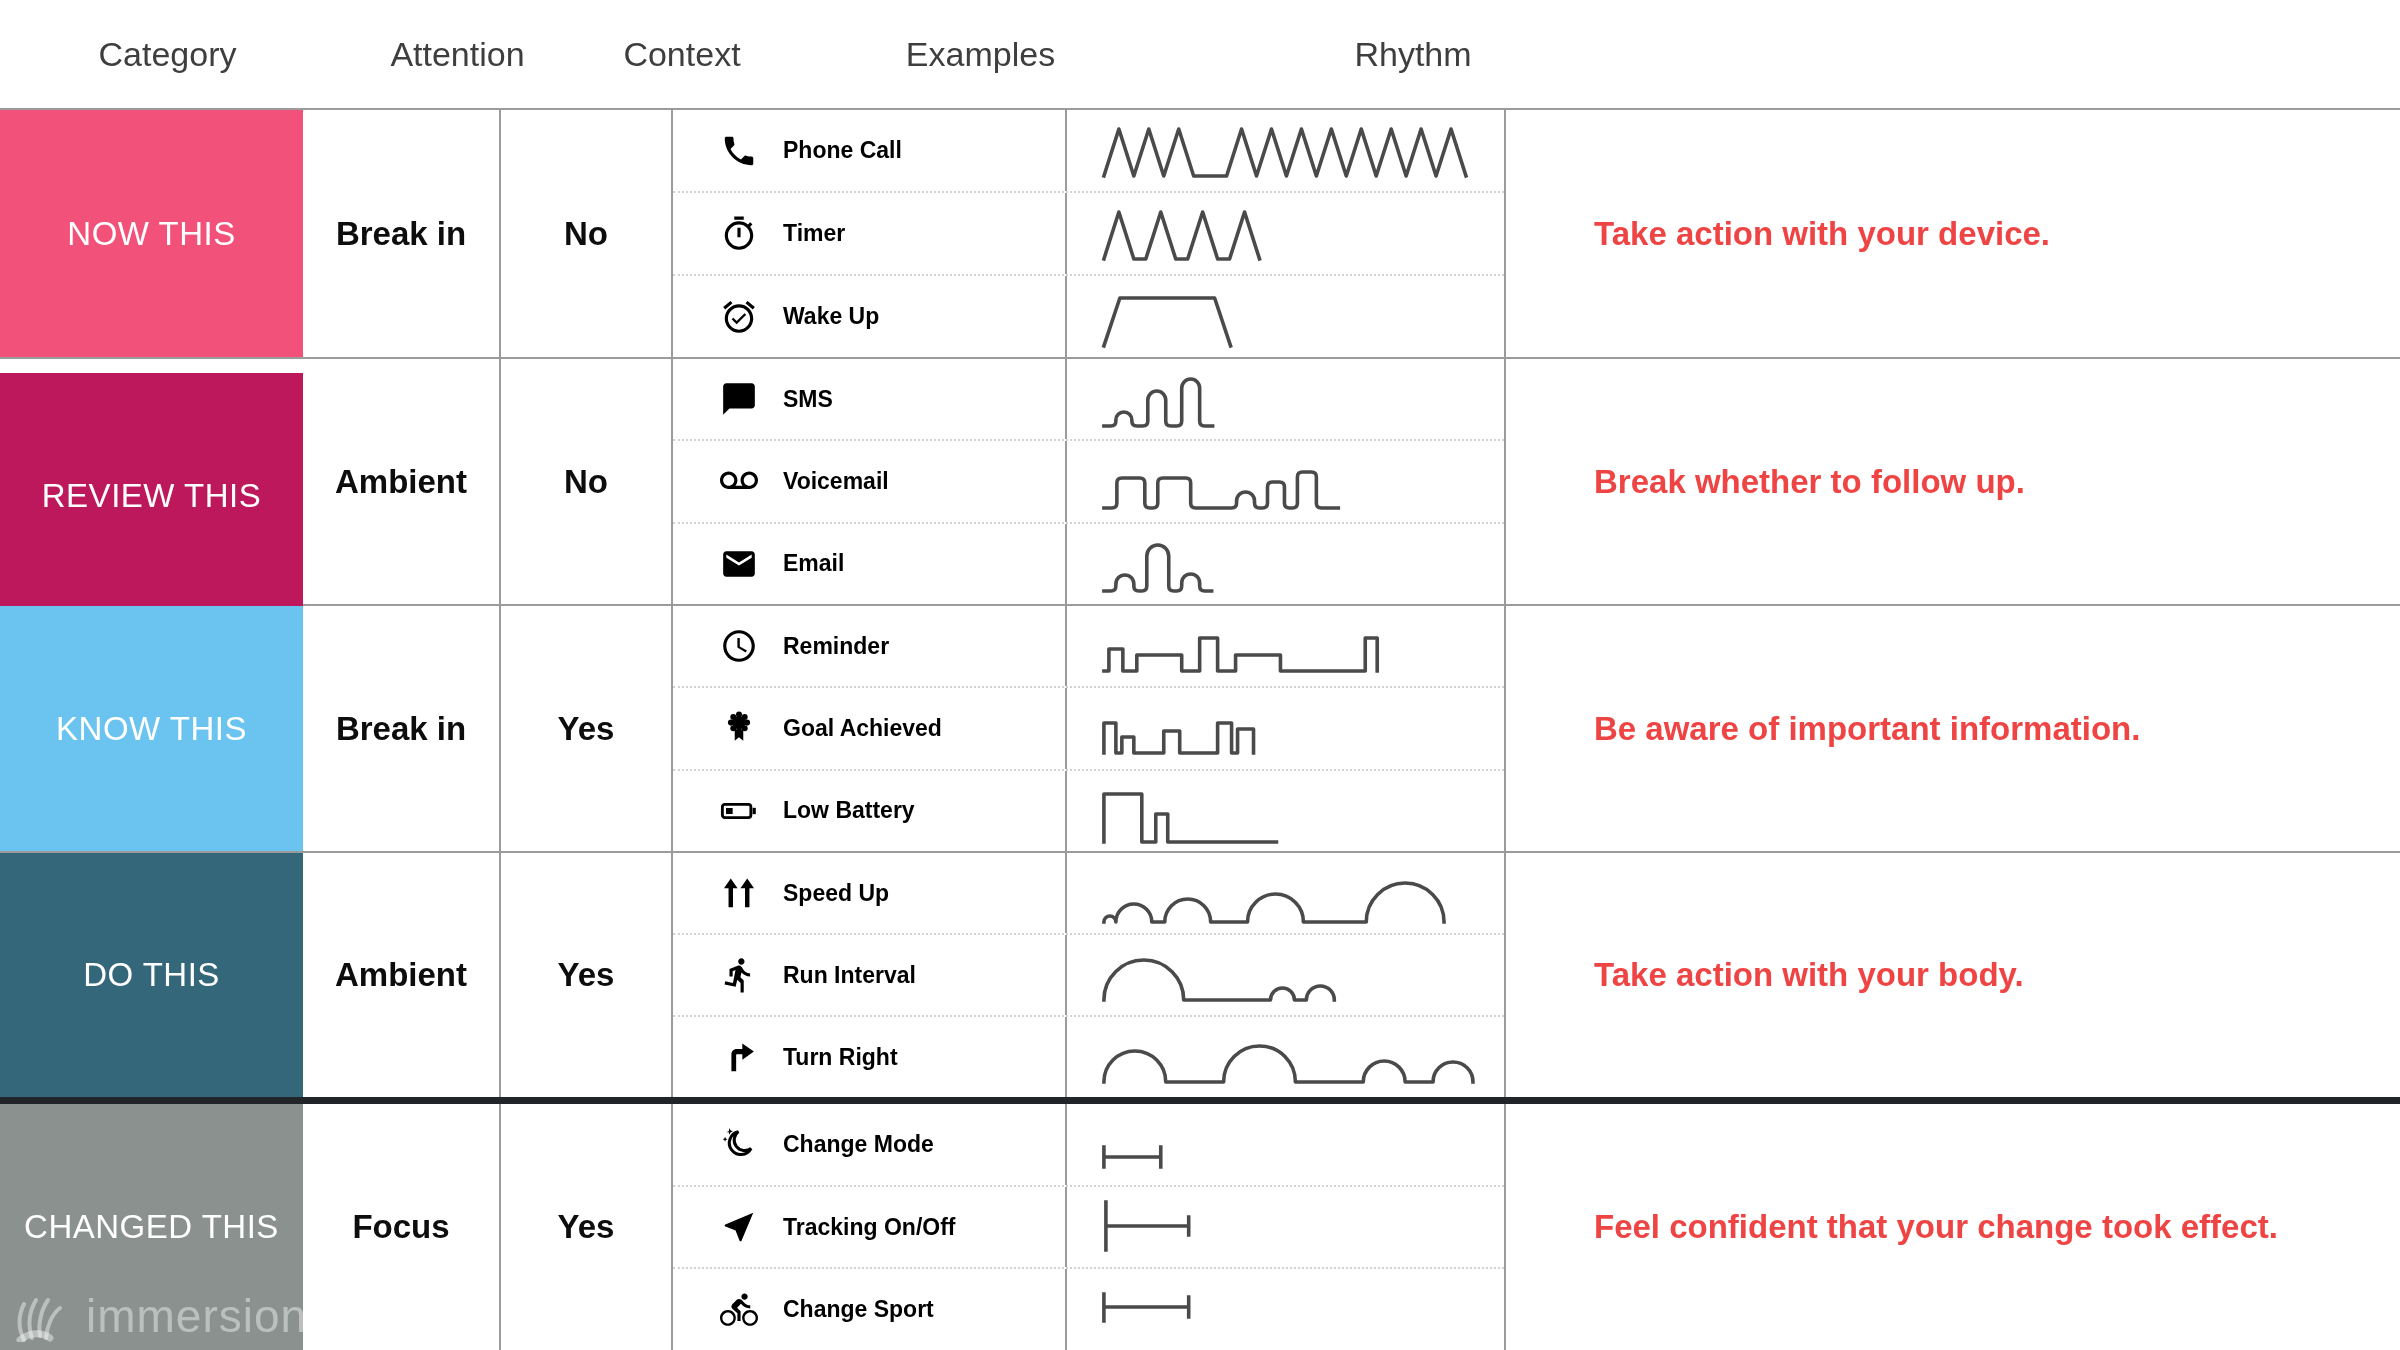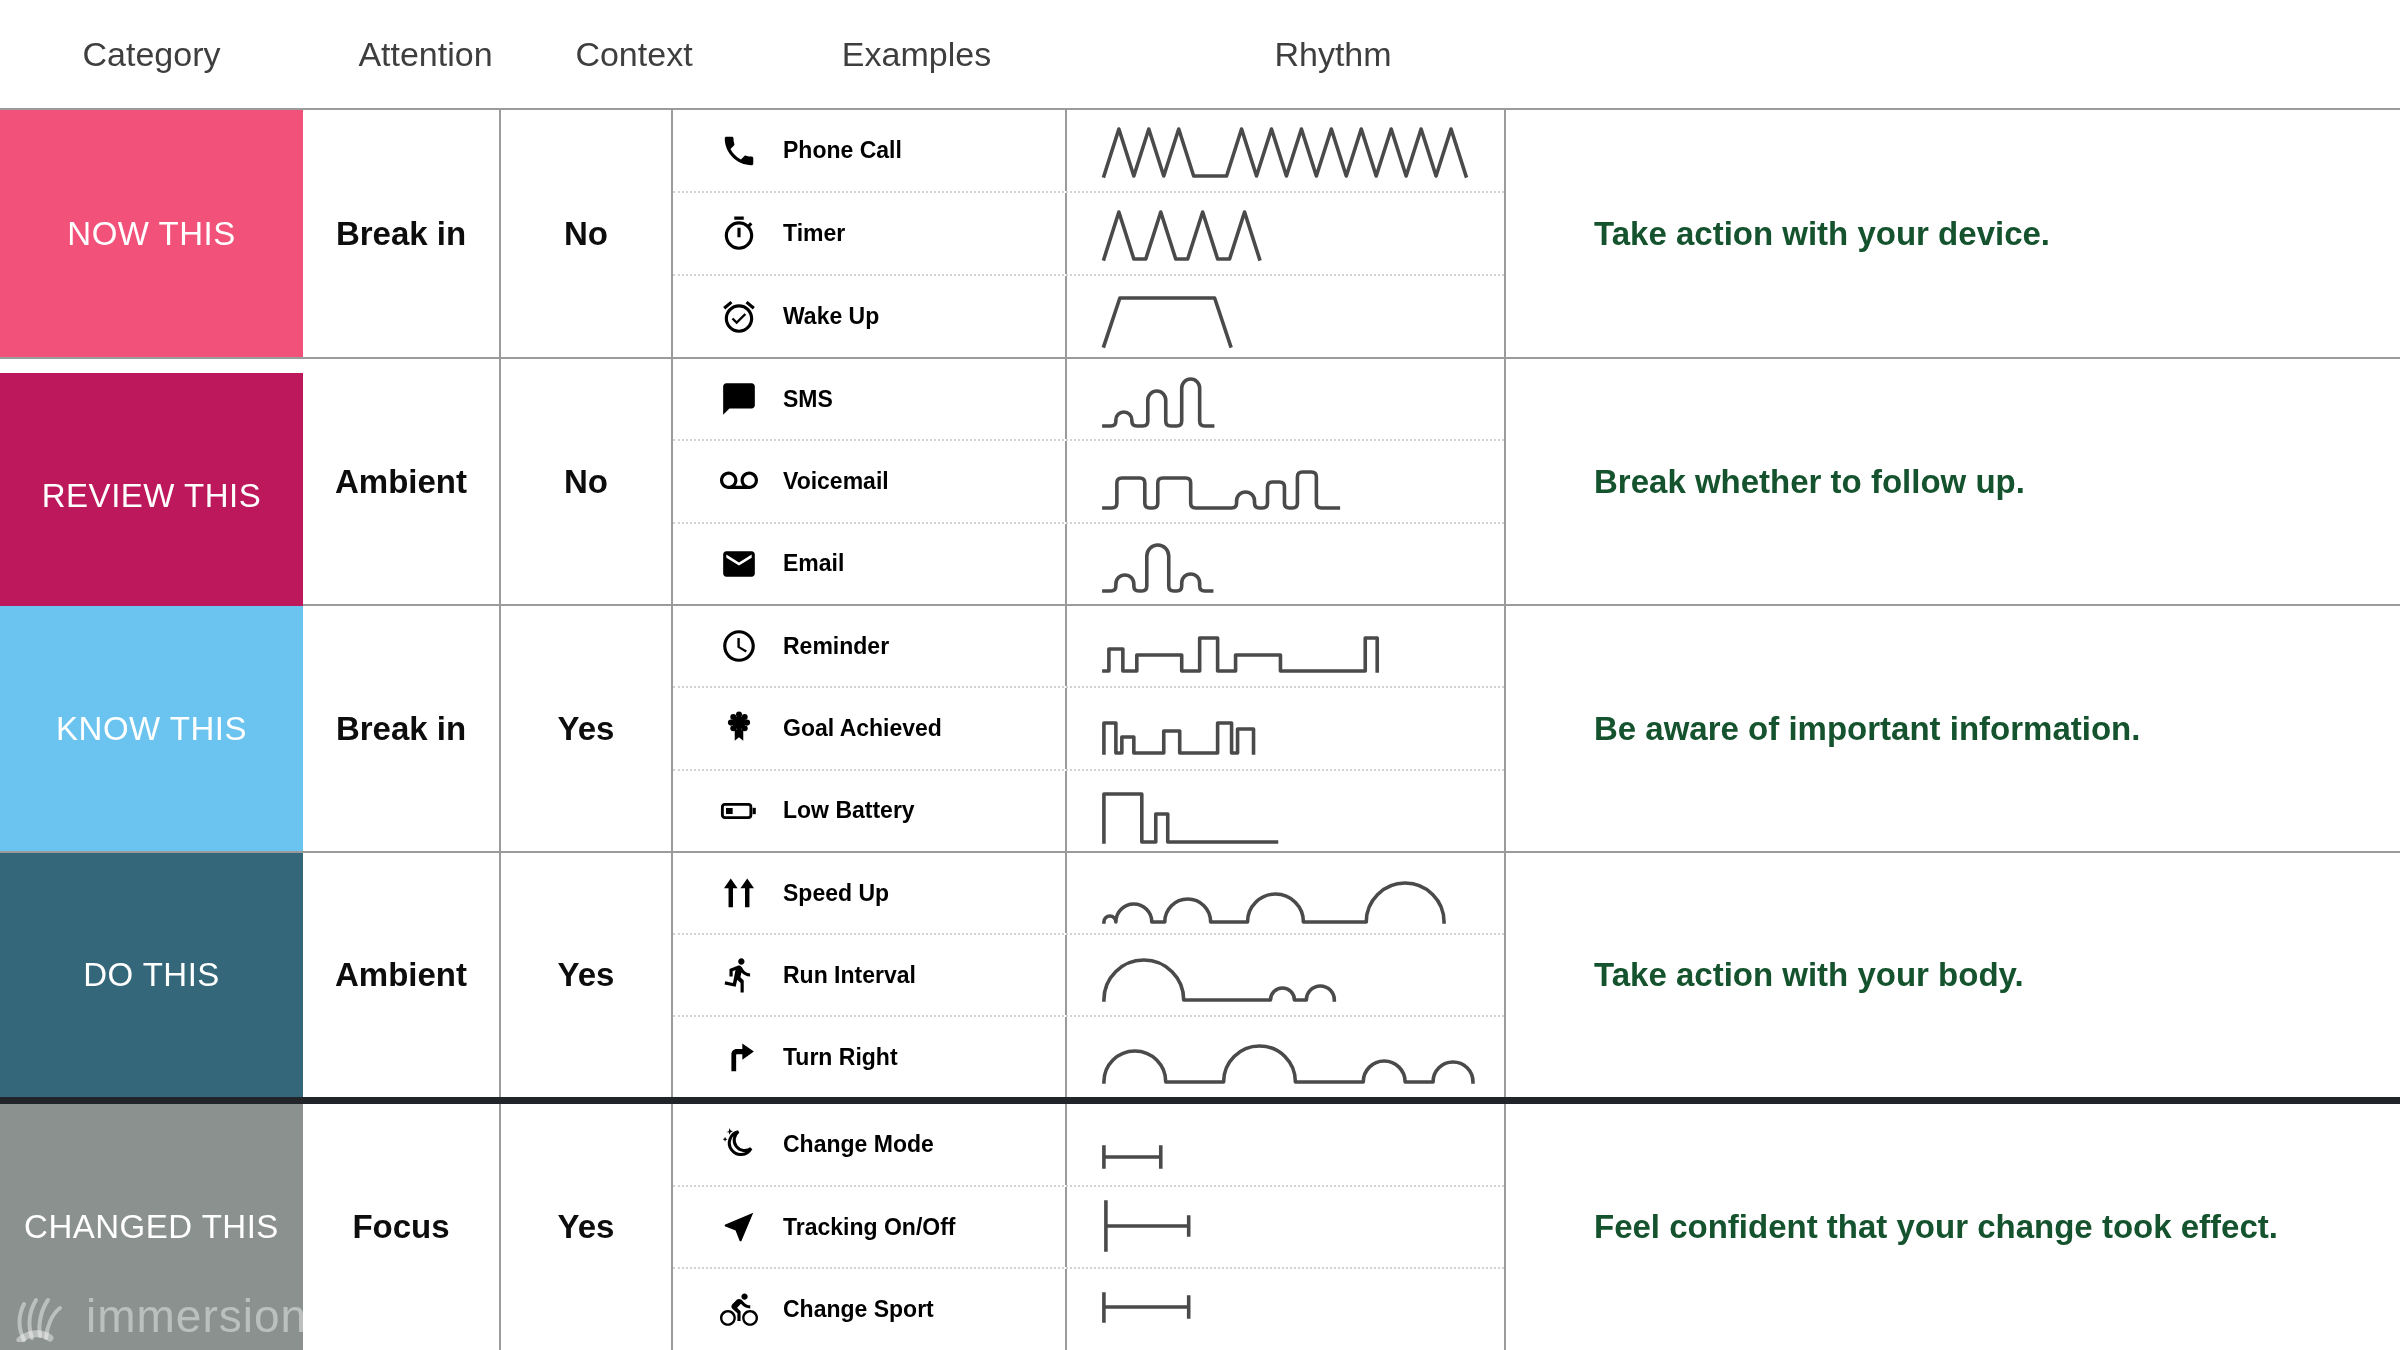--- a/index.html
+++ b/index.html
@@ -1,41 +1,41 @@
 <!DOCTYPE html>
 <html><head>
 <meta charset="utf-8">
 <style>
   html,body{margin:0;padding:0;background:#fff;}
   body{width:2400px;height:1350px;overflow:hidden;font-family:"Liberation Sans",sans-serif;position:relative;}
   .table{width:2400px;height:1350px;display:flex;flex-direction:column;}
   
   .hdr{height:110px;display:flex;align-items:center;border-bottom:2px solid #9b9b9b;box-sizing:border-box;background:#fff;}
-  .hcell{font-size:34px;color:#3e3e3e;text-align:center;}
+  .hcell{font-size:34px;color:#3e3e3e;text-align:center;padding-left:16px;}
   .c-cat{width:303px;}.c-attn{width:245px;}.c-ctx{width:172px;}
   .c-ex{width:393px;}.c-rhy{width:440px;}.c-usr{width:847px;}
   
   .row{display:flex;box-sizing:border-box;background:#fff;}
   .row.sep{border-top:2px solid #9b9b9b;}
   .row.thicksep{border-top:7px solid #212429;}
   .cell{box-sizing:border-box;height:100%;}
   .cat{width:303px;display:flex;align-items:center;justify-content:center;}
   .cat-label{font-size:33px;color:#ffffff;letter-spacing:.5px;}
   .attn{width:196px;display:flex;align-items:center;justify-content:center;}
   .ctx{width:172px;display:flex;align-items:center;justify-content:center;border-left:2px solid #9b9b9b;}
   .attn span,.ctx span{font-size:33px;font-weight:bold;color:#0d0d0d;}
   .mid{width:833px;border-left:2px solid #9b9b9b;display:flex;flex-direction:column;}
   .subrow{flex:1;display:flex;min-height:0;}
   .subrow + .subrow{border-top:2px dotted #d2d2d2;}
   .excell{width:393px;box-sizing:border-box;display:flex;align-items:center;padding-left:46px;}
   .exicon{width:40px;height:40px;flex:0 0 40px;display:flex;align-items:center;justify-content:center;}
   .exlabel{font-size:23px;font-weight:bold;color:#000;margin-left:24px;white-space:nowrap;}
   .rhycell{width:440px;box-sizing:border-box;border-left:2px solid #9b9b9b;display:flex;align-items:center;overflow:hidden;}
   .usr{width:847px;border-left:2px solid #9b9b9b;display:flex;align-items:center;padding-left:88px;}
-  .usr span{font-size:33px;font-weight:bold;color:#14532d;}
+  .usr span{font-size:33px;font-weight:bold;color:#ef4444;}
   
   .wm{position:absolute;left:10px;top:1282px;display:flex;align-items:flex-end;pointer-events:none;}
   .wm-text{font-size:46px;color:rgba(255,255,255,.42);letter-spacing:1px;line-height:52px;margin-left:14px;}
 </style>
 </head>
 <body>
 
 <div class="table">
   <div class="hdr">
     <div class="hcell c-cat">Category</div>

